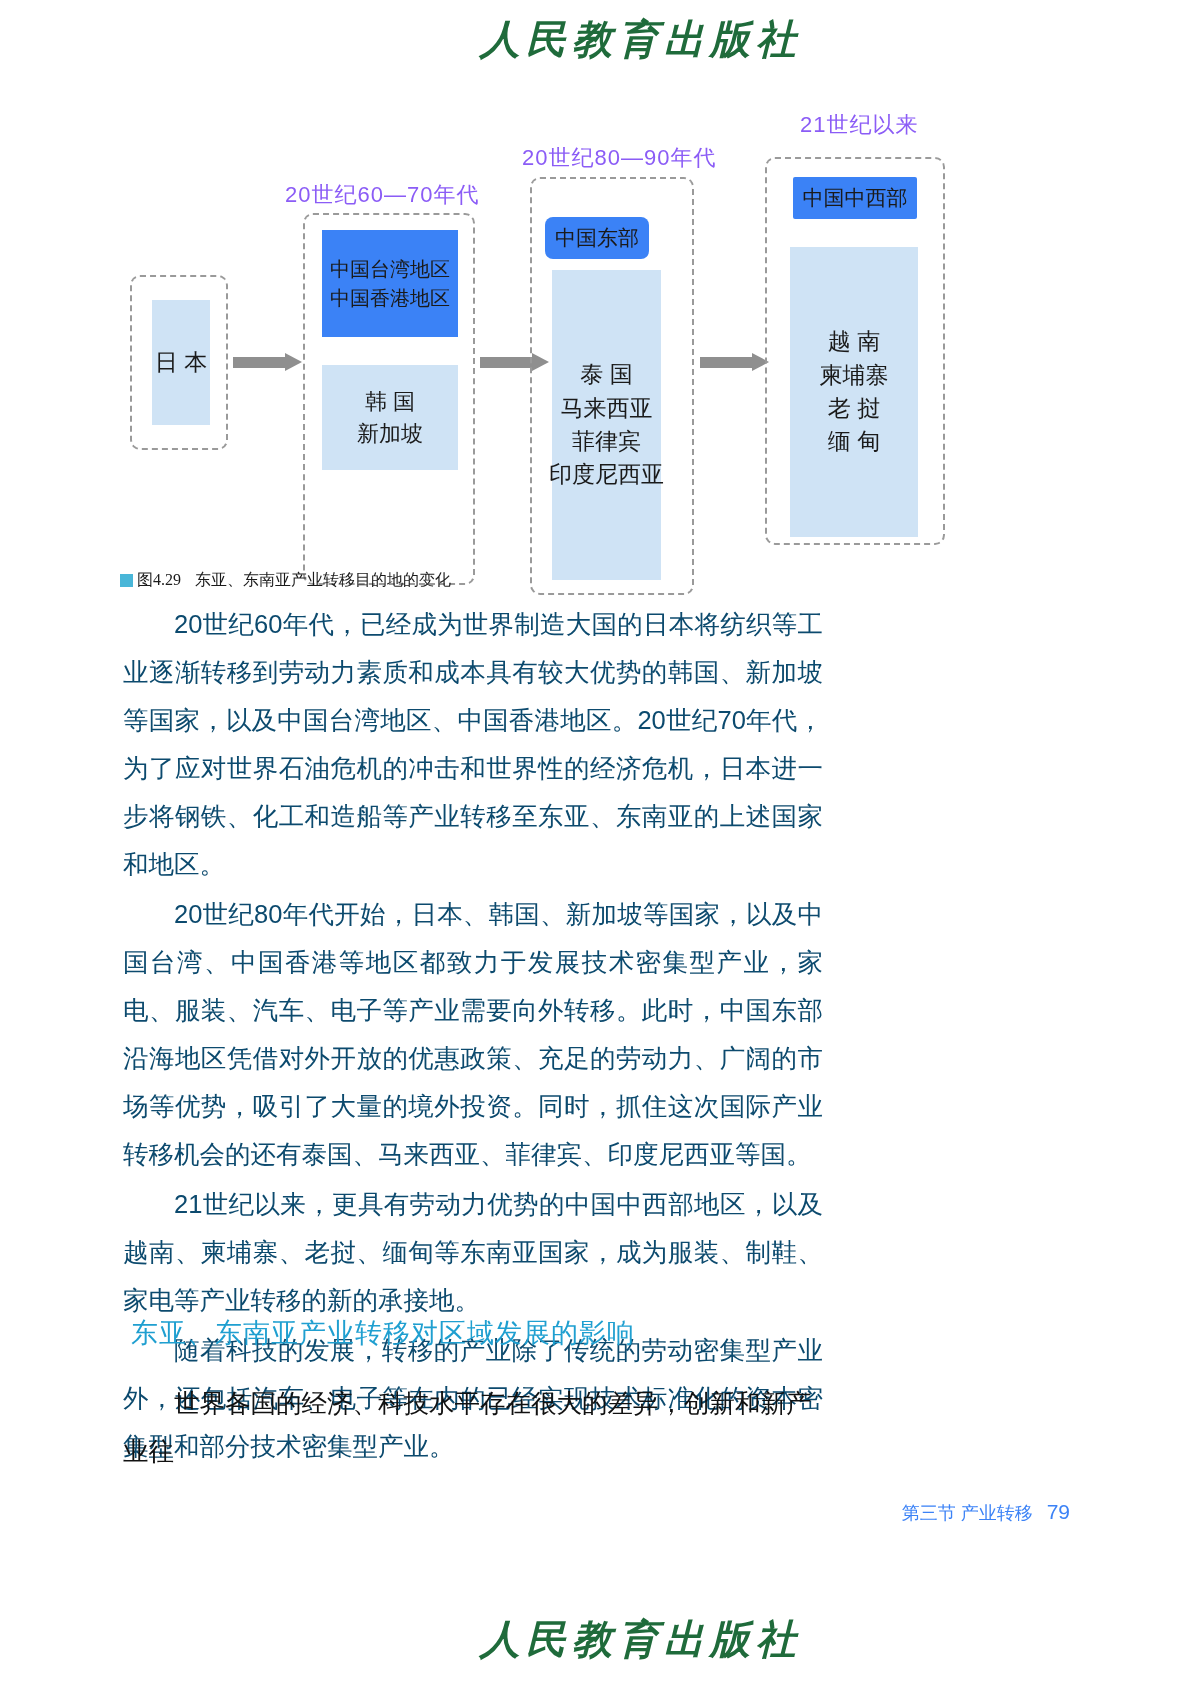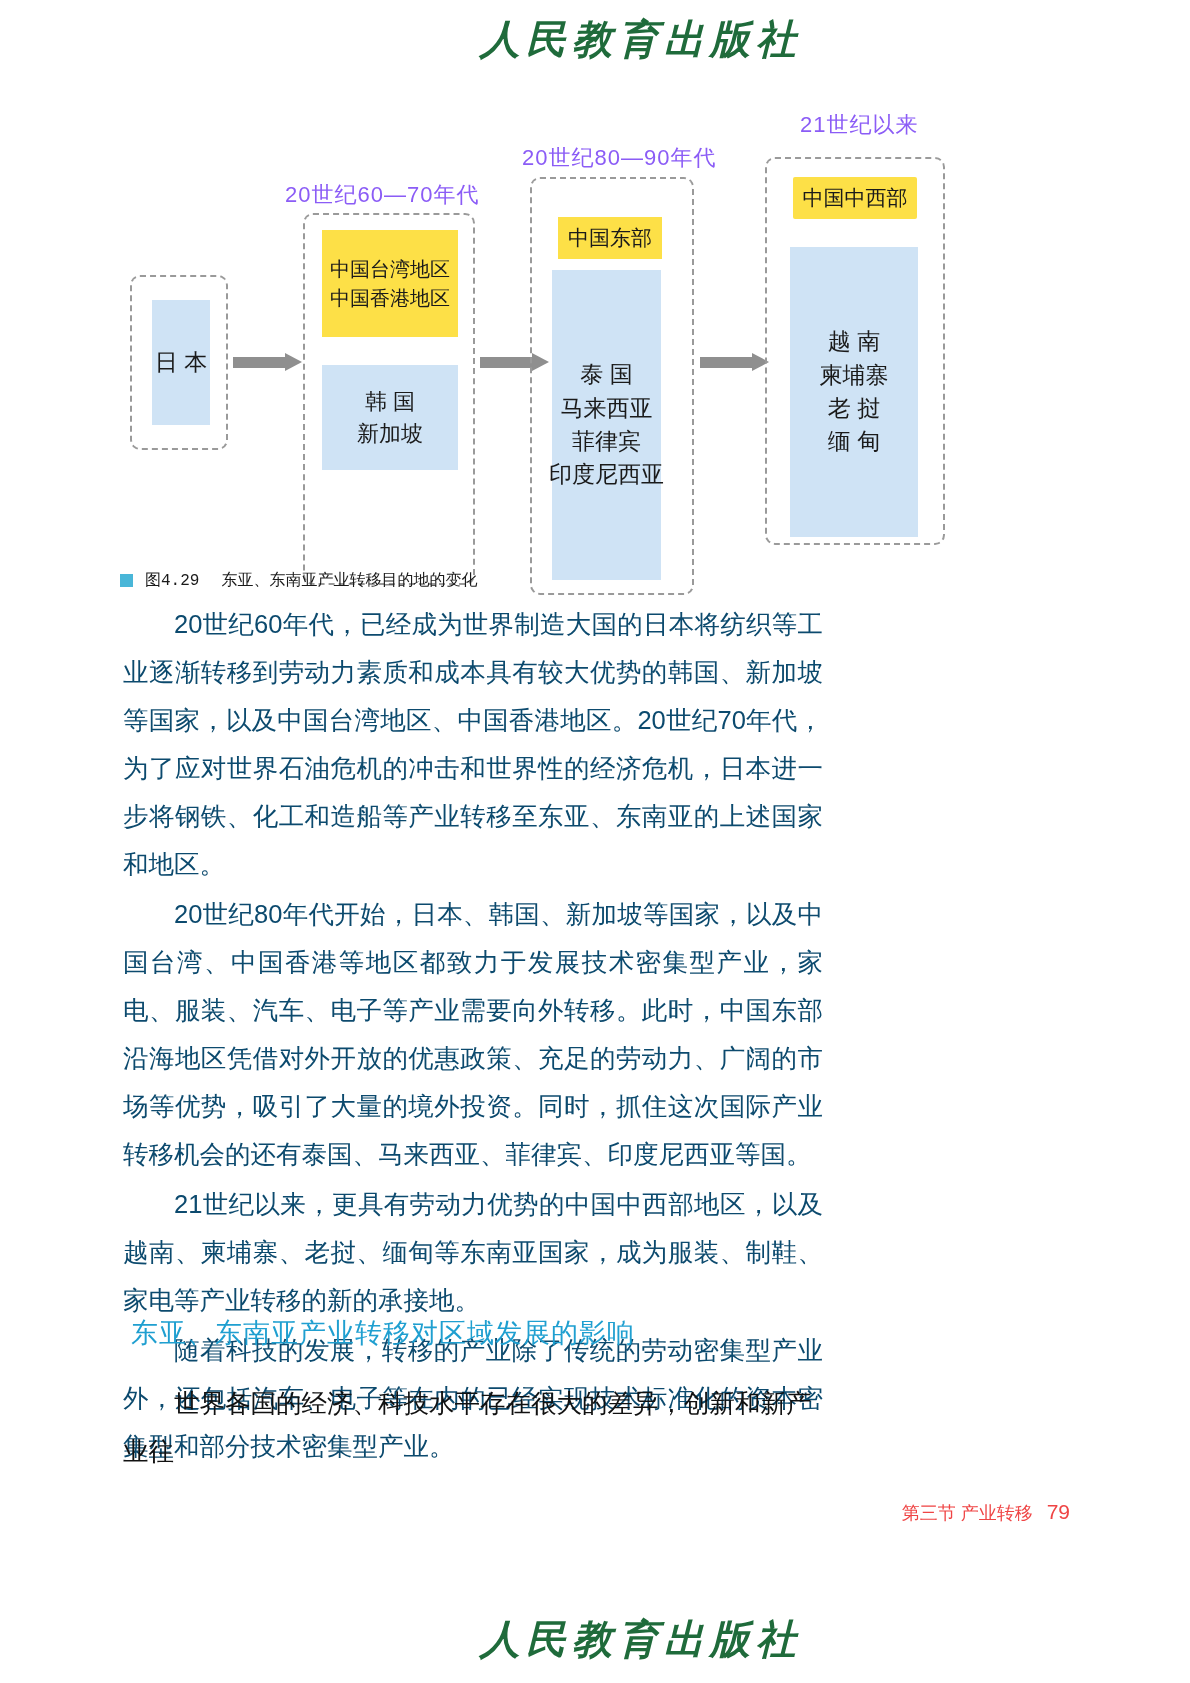--- a/index.html
+++ b/index.html
@@ -62,21 +62,21 @@
     position: absolute;
     box-sizing: border-box;
     display: flex;
     flex-direction: column;
     align-items: center;
     justify-content: center;
     font-family: "Liberation Sans", sans-serif;
     color: #1a1a1a;
   }
   .cell.blue { background: #cfe3f5; }
-  .cell.peach { background: #fde047; }
+  .cell.peach { background: #3b82f6; }
 
   .cell span {
     display: block;
     line-height: 1.45;
     white-space: nowrap;
   }
 
   .arrow {
     position: absolute;
     height: 18px;
@@ -96,26 +96,26 @@
     border-top: 9px solid transparent;
     border-bottom: 9px solid transparent;
     border-left: 17px solid #8f8f8f;
   }
 
   
   .caption {
     position: absolute;
     left: 120px;
     top: 570px;
-    font-family: Liberation Mono, monospace;
+    font-family: Liberation Serif, serif;
     font-size: 16px;
     color: #1a1a1a;
     display: flex;
     align-items: center;
-    gap: 12px;
+    gap: 4px;
   }
   .caption .marker {
     width: 13px;
     height: 13px;
     background: #49b6d8;
     display: inline-block;
   }
   .caption .num { margin-right: 10px; }
 
   
@@ -159,21 +159,21 @@
     text-indent: 2em;
   }
 
   
   .footer {
     position: absolute;
     right: 120px;
     top: 1500px;
     font-family: "Liberation Sans", sans-serif;
     font-size: 18px;
-    color: #ef4444;
+    color: #3b82f6;
     display: flex;
     align-items: baseline;
     gap: 14px;
   }
   .footer .page-no { font-size: 21px; }
 </style>
 </head>
 <body>
 
 <div class="pub-mark top">人民教育出版社</div>
@@ -203,21 +203,21 @@
     <span>中国台湾地区</span>
     <span>中国香港地区</span>
   </div>
 
   <div class="arrow" style="left:480px; top:258px; width:70px;">
     <div class="shaft" style="width:52px;"></div>
     <div class="head" style="left:52px;"></div>
   </div>
 
   <div class="dashed-box" style="left:530px; top:82px; width:164px; height:418px;"></div>
-  <div class="cell peach" style="left:558px; top:122px; width:104px; height:42px; font-size:21px; border-radius:0;">
+  <div class="cell peach" style="left:545px; top:122px; width:104px; height:42px; font-size:21px; border-radius:8px;">
     <span>中国东部</span>
   </div>
   <div class="cell blue" style="left:552px; top:175px; width:109px; height:310px; font-size:23px;">
     <span>泰 国</span>
     <span>马来西亚</span>
     <span>菲律宾</span>
     <span>印度尼西亚</span>
   </div>
 
   <div class="arrow" style="left:700px; top:258px; width:70px;">

